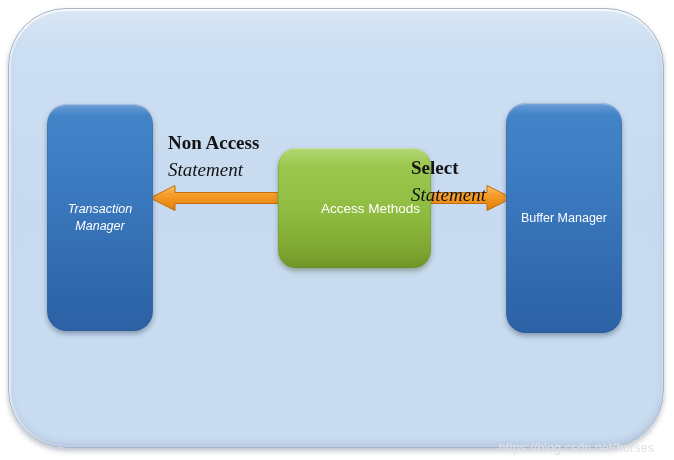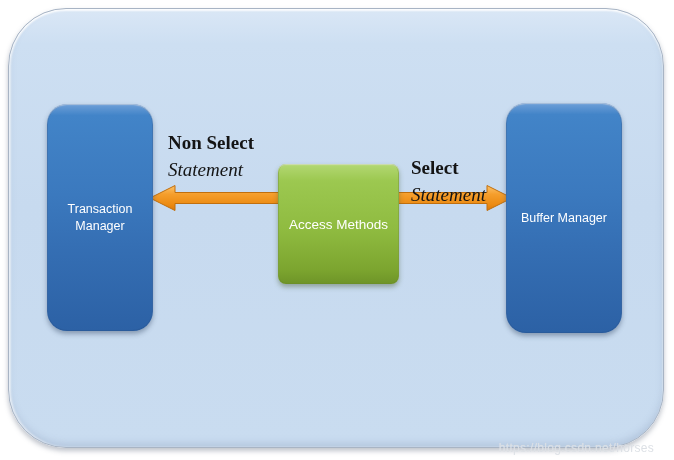--- a/index.html
+++ b/index.html
@@ -41,43 +41,44 @@
       inset 0 0 0 1px rgba(40,85,145,0.45),
       0 3px 5px rgba(55,75,105,0.45);
     color: #FFFFFF;
     display: flex;
     align-items: center;
     justify-content: center;
     text-align: center;
     font-size: 12.5px;
     line-height: 17px;
   }
-  .node-transaction { left: 47px;  top: 104px; width: 106px; height: 227px; }
+  .node-transaction { left: 47px;  top: 104px; width: 106px; height: 227px; font-style: italic; }
   .node-buffer      { left: 506px; top: 103px; width: 116px; height: 230px; }
   .node-blue .label-inner { width: 82%; }
 
   
   .node-green {
     position: absolute;
     left: 278px;
-    top: 164px;
+    top: 148px;
     width: 121px;
     height: 120px;
-    border-radius: 8px;
+    border-radius: 18px;
     background: linear-gradient(180deg, #B3D873 0%, #9CC850 14%, #8FBB40 55%, #7CA52F 88%, #6E9428 100%);
     box-shadow:
       inset 0 1px 1px rgba(255,255,255,0.6),
       inset 0 0 0 1px rgba(105,140,40,0.5),
       0 3px 5px rgba(75,95,55,0.45);
     color: #FFFFFF;
     display: flex;
     align-items: center;
     justify-content: center;
     text-align: center;
     font-size: 13.5px;
+    padding-left: 32px;
   }
 
   
   .arrow-label {
     position: absolute;
     font-family: "Liberation Serif", serif;
     color: #141414;
     font-size: 19px;
     line-height: 27px;
     white-space: nowrap;
@@ -135,21 +136,21 @@
 
   <div class="node-green">
     <span class="label-inner">Access Methods</span>
   </div>
 
   <div class="node-blue node-buffer">
     <span class="label-inner">Buffer Manager</span>
   </div>
 
   <div class="arrow-label label-left">
-    <span class="line1">Non Select</span>
+    <span class="line1">Non Access</span>
     <span class="line2">Statement</span>
   </div>
 
   <div class="arrow-label label-right">
     <span class="line1">Select</span>
     <span class="line2">Statement</span>
   </div>
 
   <div class="watermark">https://blog.csdn.net/horses</div>
 

